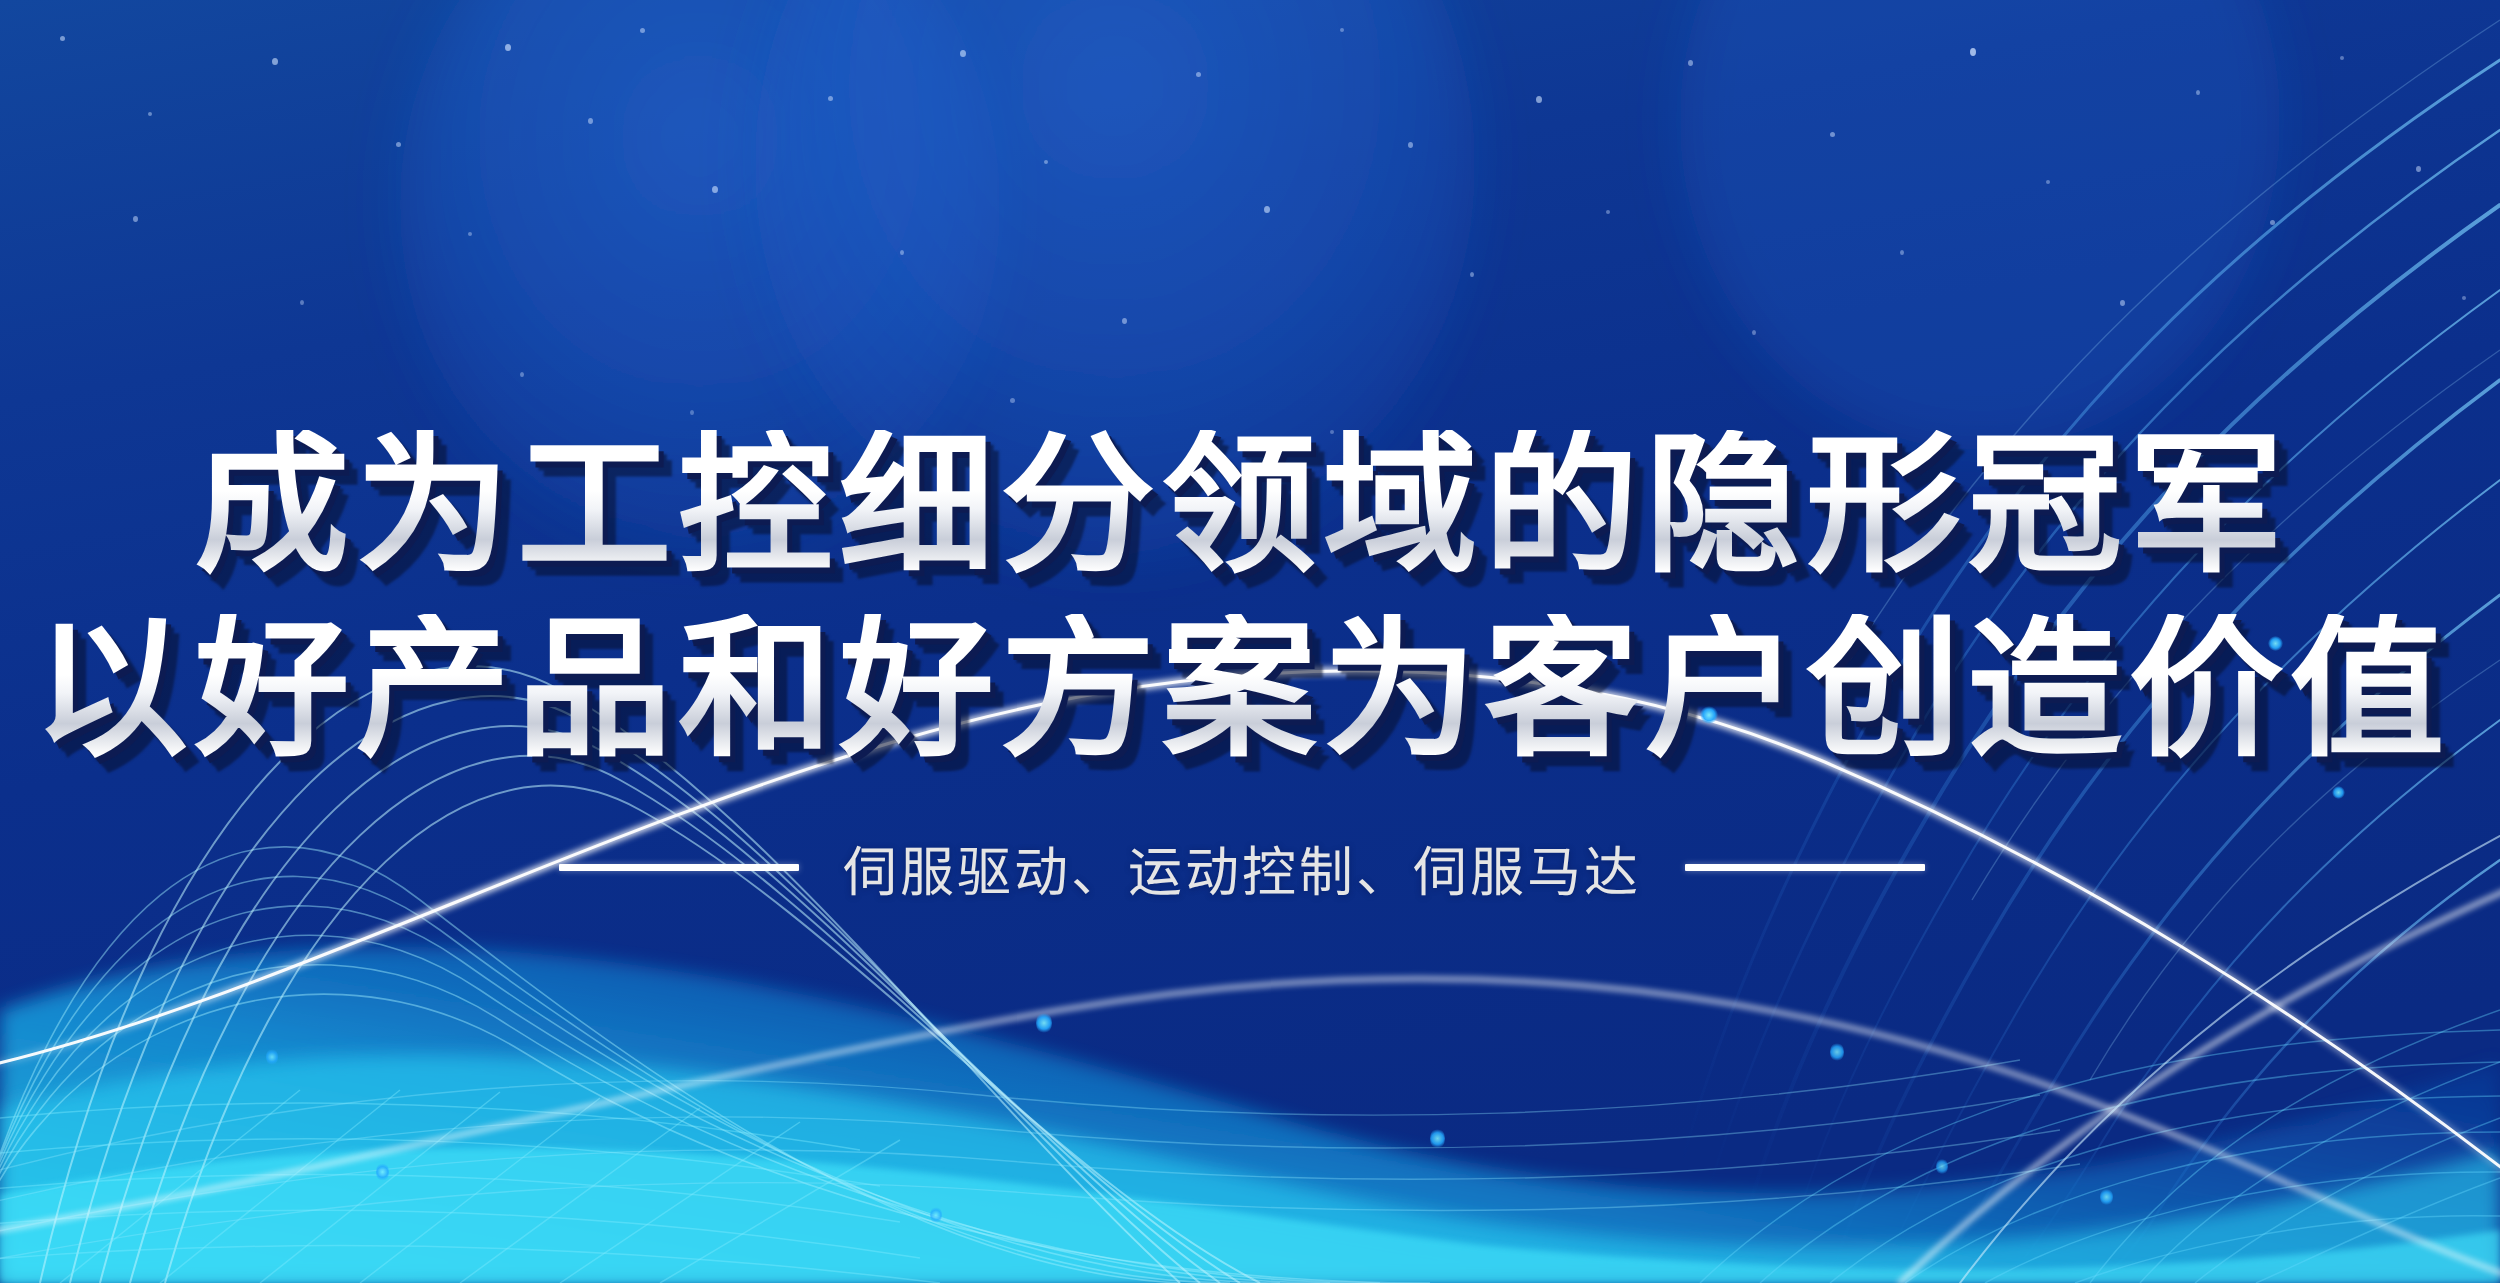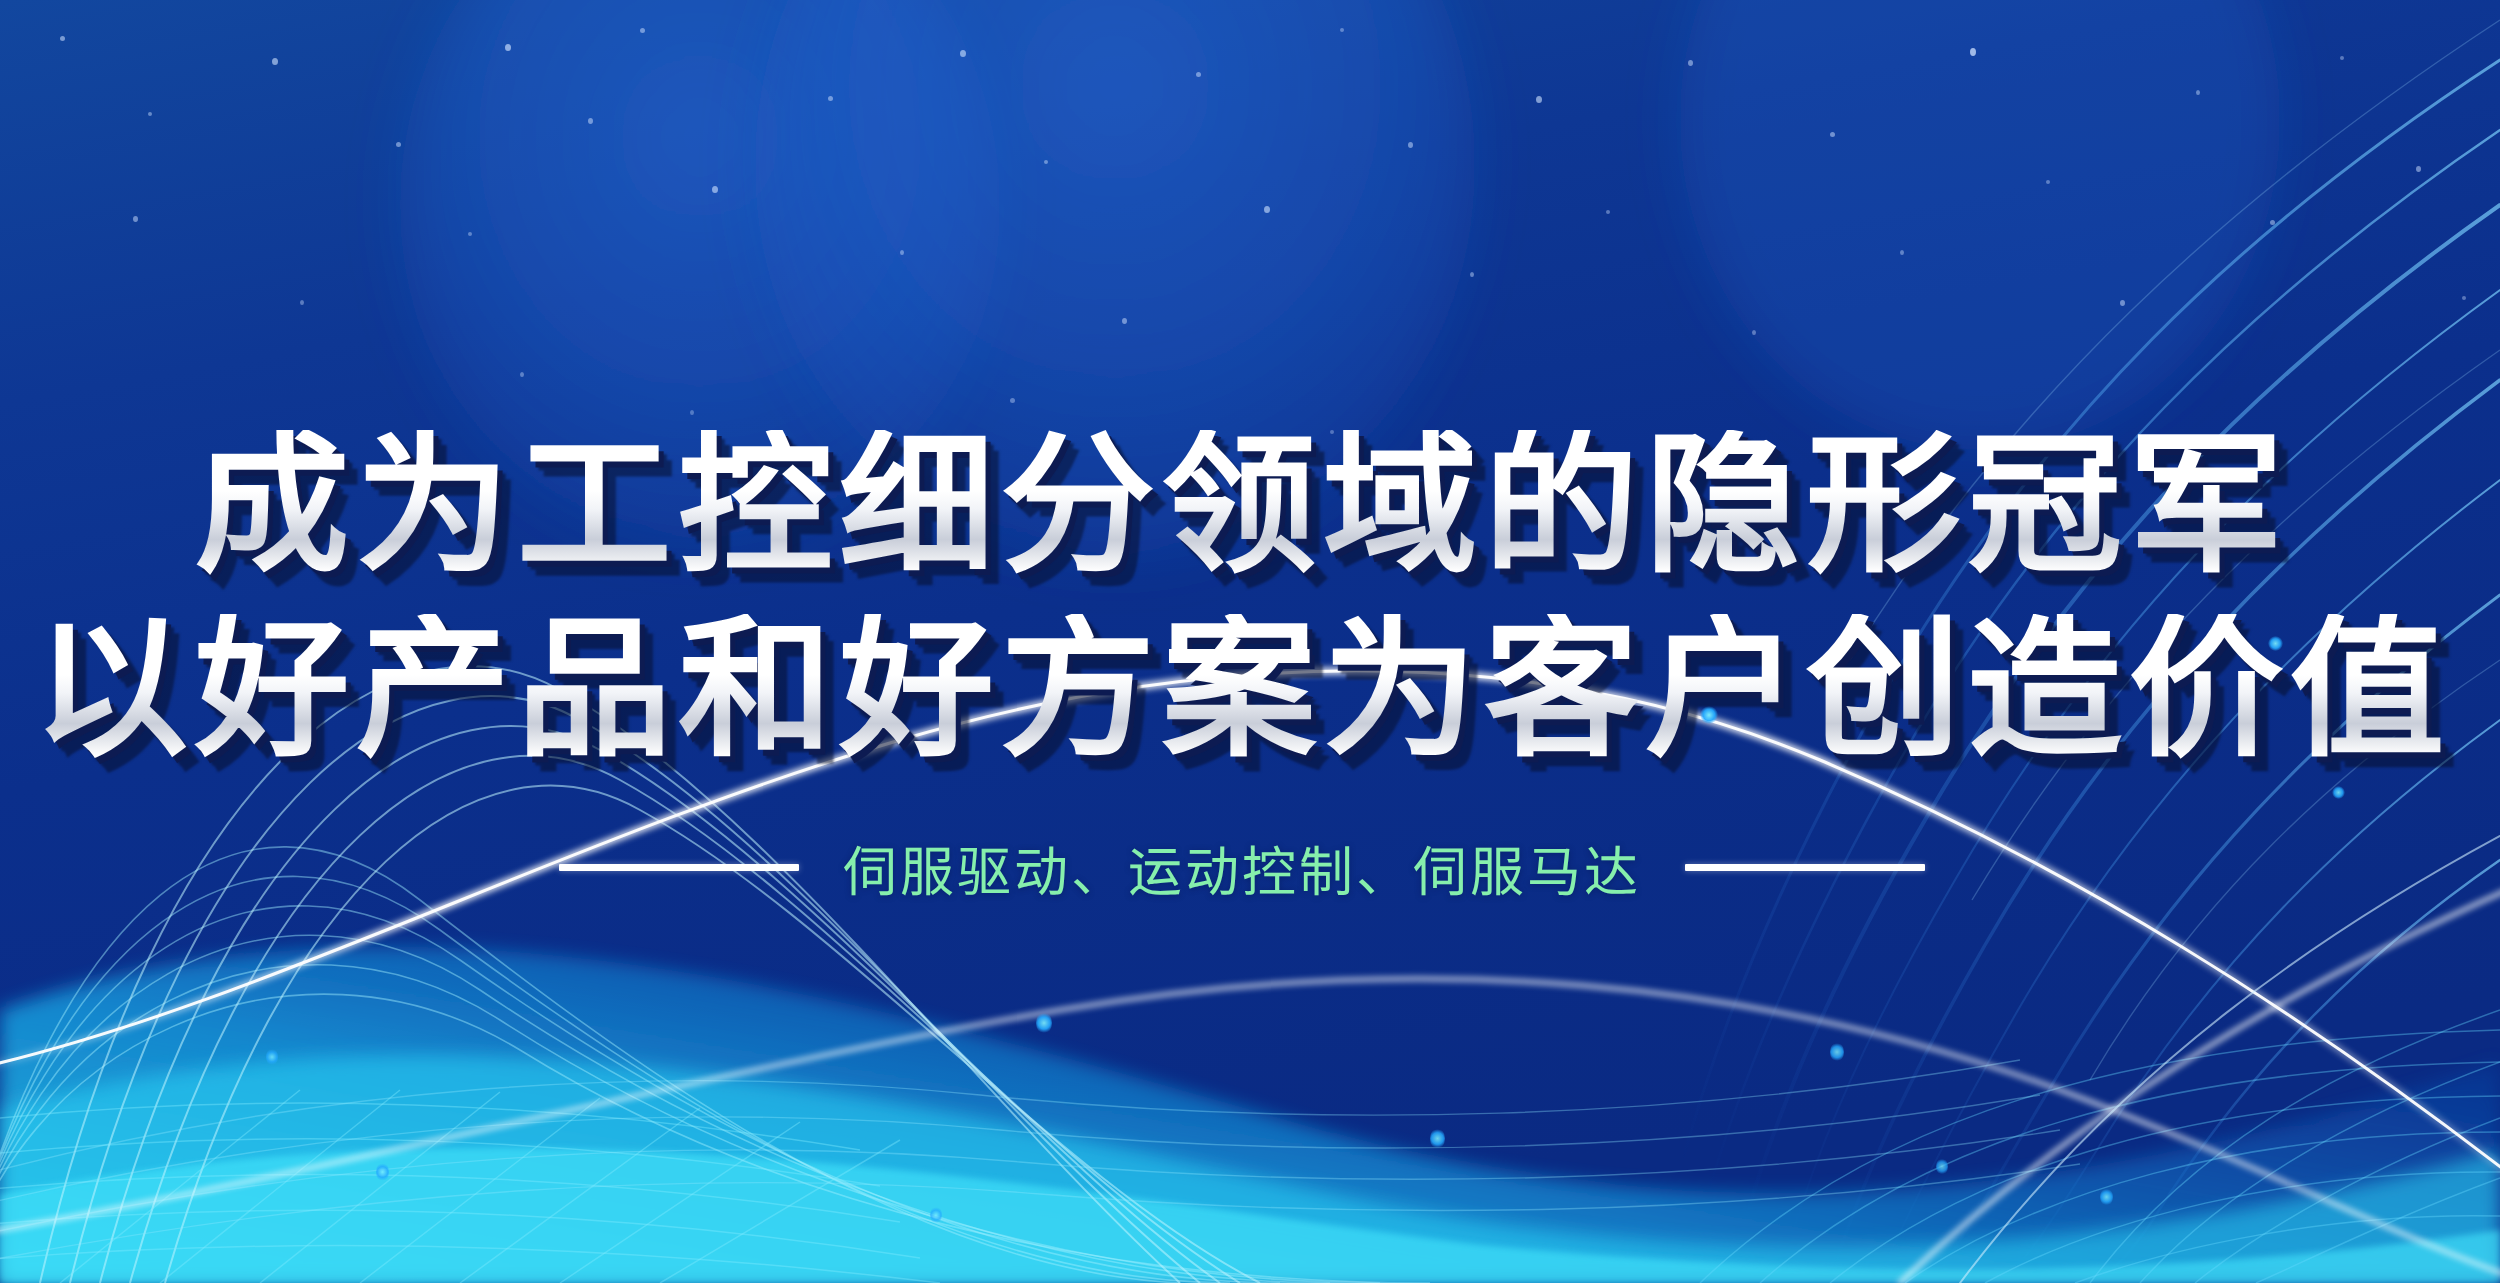--- a/index.html
+++ b/index.html
@@ -66,21 +66,21 @@
     display:block;
     width:240px;
     height:7px;
     background:#ffffff;
     border-radius:1px;
     box-shadow:0 0 6px rgba(255,255,255,.35);
   }
   .subtitle{
     font-size:54px;
     font-weight:400;
-    color:#86efac;
+    color:#e5e5e5;
     letter-spacing:3px;
     white-space:nowrap;
     font-family:"Liberation Sans","DejaVu Sans",sans-serif;
     text-shadow:0 1px 6px rgba(4,18,70,.45);
   }
 
   
   .star{position:absolute;border-radius:50%;background:#cfe2ff;}
   .glow{position:absolute;border-radius:50%;
         background:radial-gradient(circle,#7ff0ff 0%,#24a9ff 45%,rgba(20,120,255,0) 72%);}

